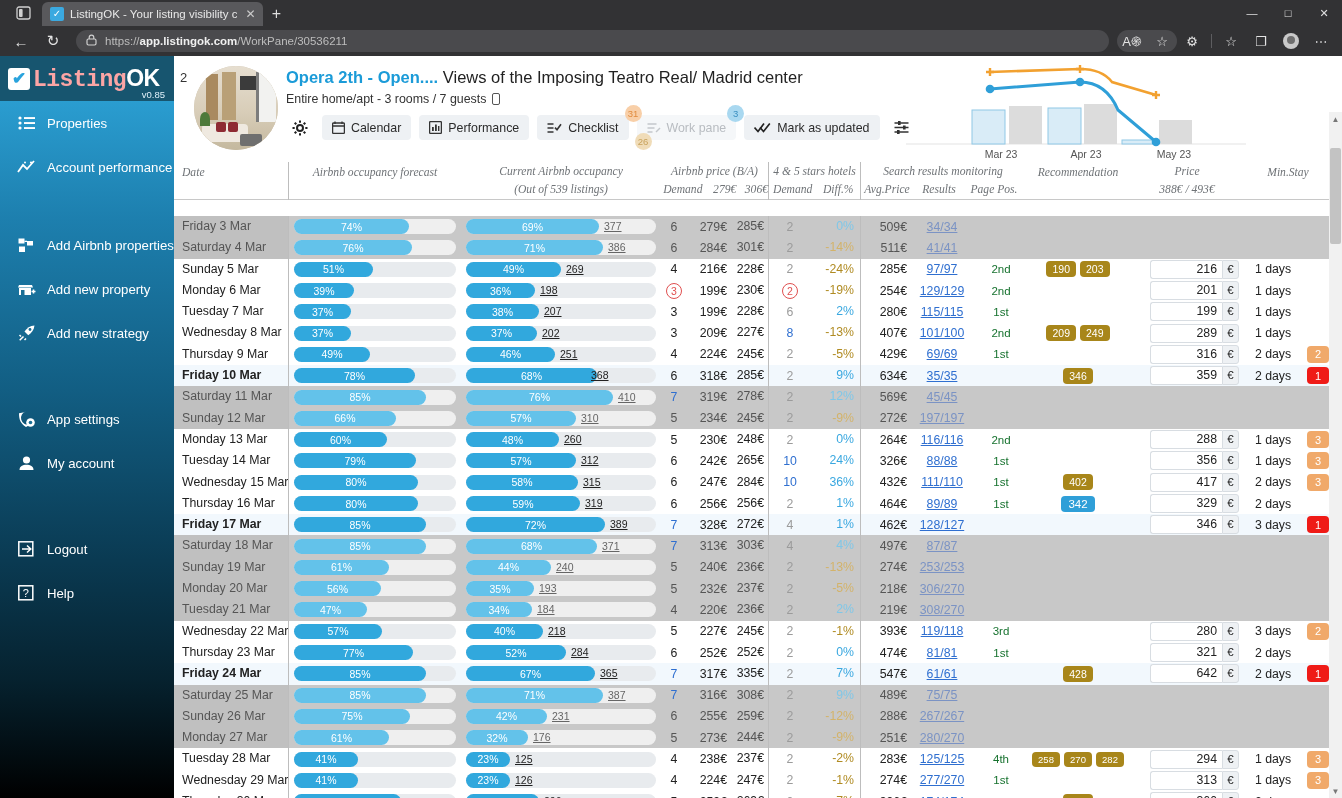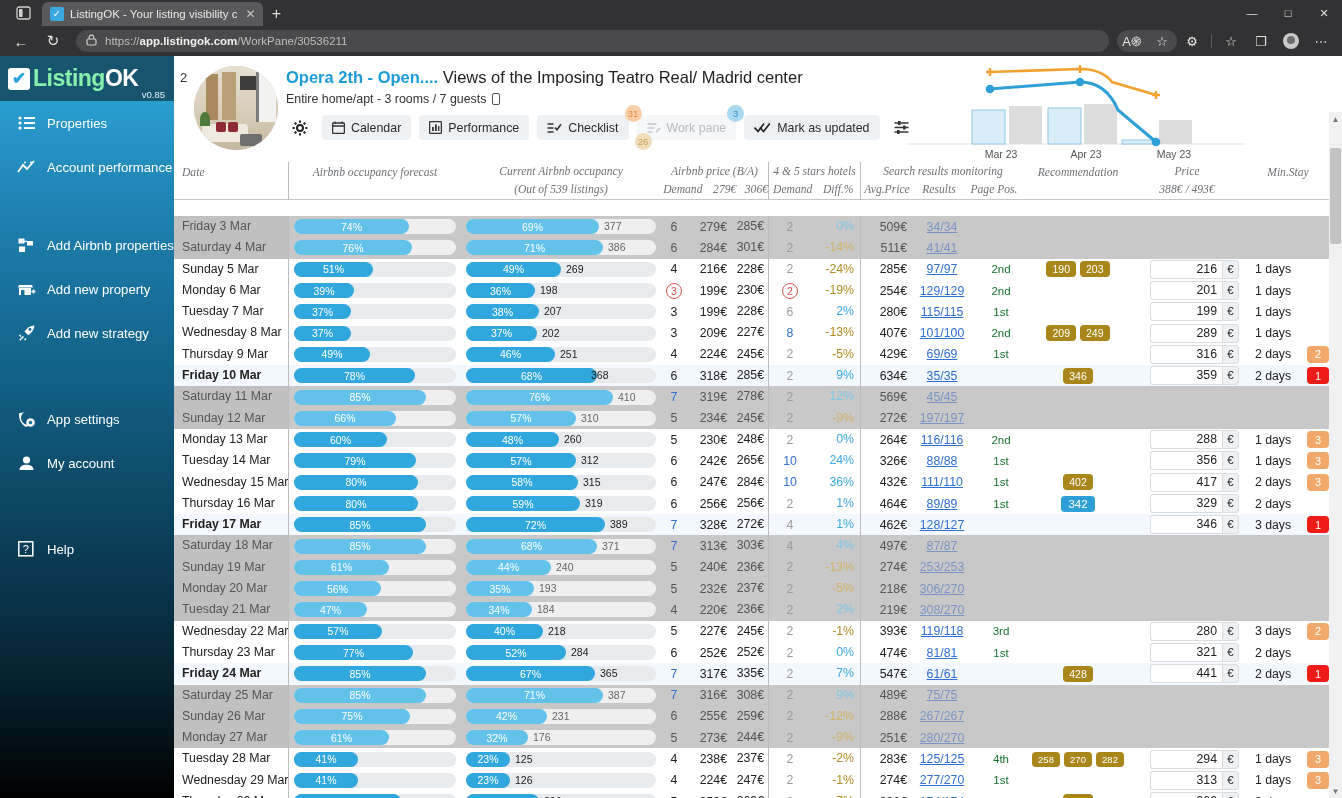--- a/index.html
+++ b/index.html
@@ -51,21 +51,21 @@
   
   .sidebar {
     width: 174px; flex: none; color: #fff;
     background: linear-gradient(180deg, #2fa8dd 0%, #1d7fae 22%, #125e83 45%, #0a3a52 68%, #06222f 84%, #000000 100%);
   }
   .logo-box { height: 45px; background: #17556f; display: flex; align-items: center; padding-left: 8px; position: relative; }
   .logo-check { width: 22px; height: 22px; background: #fff; border-radius: 3px; display:flex; align-items:center; justify-content:center; margin-right:3px; }
   .logo-check span { color:#29a3dd; font-size:17px; line-height:1; font-weight:700;}
   .logo-text { font-size: 23px; font-weight: 700; letter-spacing: -0.5px; }
   .logo-text .ok { color: #fff; }
-  .logo-text .listing { color: #86efac; }
+  .logo-text .listing { color: #fca5a5; font-family: Liberation Mono, monospace; }
   .logo-ver { position: absolute; right: 9px; bottom: 1px; font-size: 9.5px; color: #dff0fa; }
   .nav-item {
     display: flex; align-items: center; gap: 11px; padding: 0 0 0 17px; height: 44px;
     font-size: 13.2px; color: #fff; cursor: pointer;
   }
   .nav-ic { width: 19px; height: 19px; flex: none; display:flex; align-items:center; justify-content:center; }
   .gap-lg { height: 34px; }
   .gap-xl { height: 42px; }
 
   
@@ -129,21 +129,21 @@
   .row.bold .c-date { font-weight: 700; }
 
   .c-date { width: 115px; flex: none; padding-left: 8px; border-right: 1px solid #bdbdbd; height: 21.3px; line-height: 21.3px; white-space: nowrap; overflow:hidden;}
   .row.weekend .c-date { background: #c0c0c0; }
   .c-fc { width: 172px; flex:none; padding: 0 5px; }
   .c-occ { width: 200px; flex:none; padding: 0 5px; }
   .barbg { background: #e8ebee; border-radius: 9px; height: 15px; position: relative; }
   .row.weekend .barbg { background: #efefef; }
   .barfill { background: #31a8dd; border-radius: 9px; height: 15px; color: #fff; font-size: 10.5px; display:flex; align-items:center; justify-content:center; }
   .row.weekend .barfill { background: #63c2ea; }
-  .barnum { position: absolute; top: 0; height: 15px; line-height: 15px; font-size: 10.5px; color: #222; padding-left: 5px; }
+  .barnum { position: absolute; top: 0; height: 15px; line-height: 15px; font-size: 10.5px; color: #222; padding-left: 5px; text-decoration: underline; }
   .row.weekend .barnum { color: #666; }
 
   .c-dem1 { width: 26px; flex:none; text-align:center; }
   .c-p1   { width: 40px; flex:none; text-align:right; }
   .c-p2   { width: 42px; flex:none; text-align:right; padding-right:4px; border-right:1px solid #bdbdbd; height:21.3px; line-height:21.3px;}
   .c-dem2 { width: 42px; flex:none; text-align:center; }
   .c-diff { width: 50px; flex:none; text-align:right; padding-right: 6px; border-right:1px solid #bdbdbd; height:21.3px; line-height:21.3px;}
   .c-avg  { width: 46px; flex:none; text-align:right; }
   .c-res  { width: 70px; flex:none; text-align:center; }
   .c-res a { color:#2f6fd0; text-decoration: underline; }
@@ -322,20 +322,29 @@
         <svg width="17" height="16" viewBox="0 0 17 16">
             <circle cx="8.5" cy="5" r="3.6" fill="#fff"></circle>
             <path d="M1.5 15c0-3.6 3.1-5.2 7-5.2s7 1.6 7 5.2z" fill="#fff"></path>
           </svg>
       </span>
       <span>My account</span>
     </div>
 
     <div class="gap-xl"></div>
 
+    <div class="nav-item">
+      <span class="nav-ic">
+        <svg width="17" height="16" viewBox="0 0 17 16">
+            <rect x="0.8" y="0.8" width="14" height="14" fill="none" stroke="#fff" stroke-width="1.5"></rect>
+            <path d="M4 8h8M9 4.5L12.8 8 9 11.5" stroke="#fff" stroke-width="1.5" fill="none"></path>
+          </svg>
+      </span>
+      <span>Logout</span>
+    </div>
 
     <div class="nav-item">
       <span class="nav-ic">
         <svg width="17" height="16" viewBox="0 0 17 16">
             <rect x="0.8" y="0.8" width="14" height="14" fill="none" stroke="#fff" stroke-width="1.5"></rect>
             <text x="7.8" y="12" font-size="11" fill="#fff" text-anchor="middle" font-family="Liberation Sans">?</text>
           </svg>
       </span>
       <span>Help</span>
     </div>
@@ -1144,21 +1153,21 @@
             <div class="c-dem2"><span class="dim">2</span></div>
             <div class="c-diff cyan-t">7%</div>
             <div class="c-avg">547€</div>
             <div class="c-res"><a href="#">61/61</a></div>
             <div class="c-pos"></div>
             <div class="c-rec">
               <span class="rec-pill">428</span>
             </div>
             <div class="c-price">
               <span class="pricebox">
-                <span class="val">441</span>
+                <span class="val">642</span>
                 <span class="cur">€</span>
               </span>
             </div>
             <div class="c-stay">2 days</div>
             <div class="c-flag">
               <span class="flag f1">1</span>
             </div>
           </div>
           <div class="row weekend">
             <div class="c-date">Saturday 25 Mar</div>

